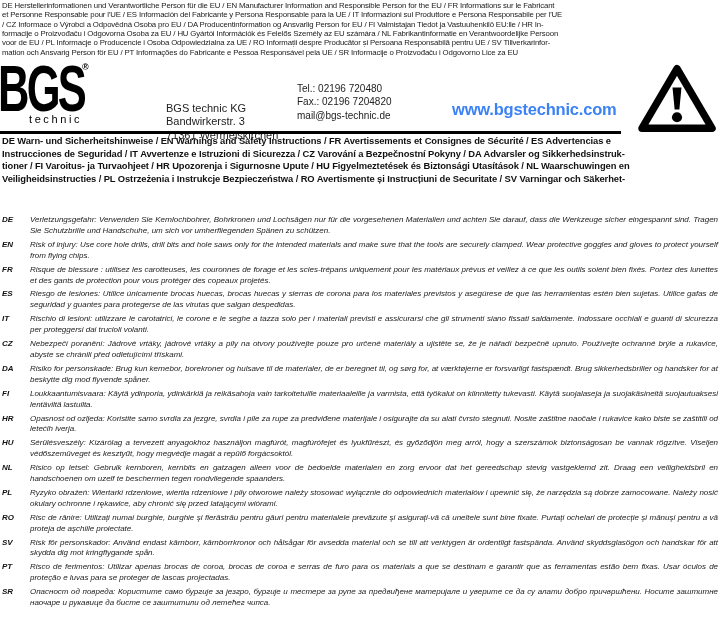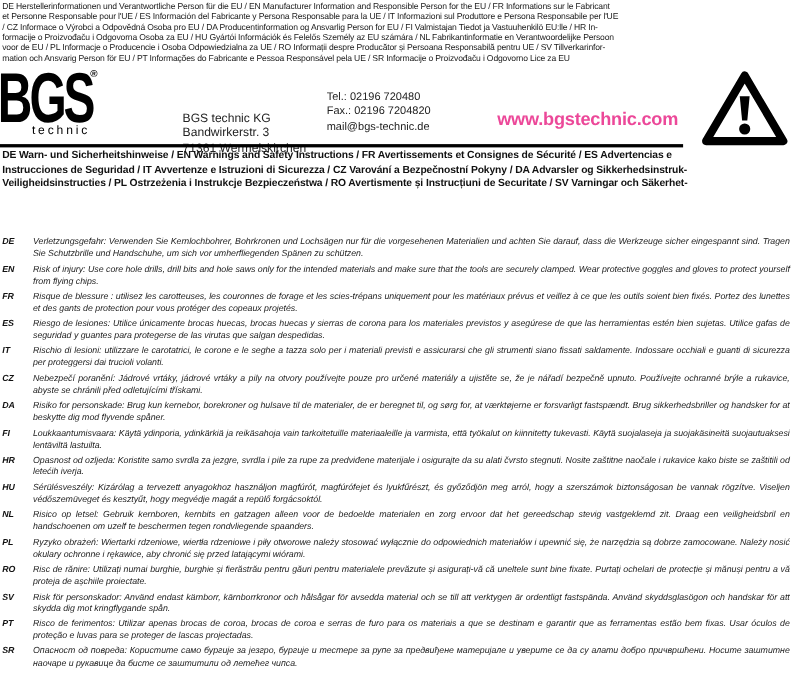--- a/index.html
+++ b/index.html
@@ -22,21 +22,21 @@
   }
   .logo-reg{position:absolute;left:84px;top:-1px;font-size:9px;font-weight:bold;color:#000;}
   .logo-technic{
     position:absolute;left:31px;top:50px;font-size:11px;font-weight:normal;
     letter-spacing:2.6px;color:#000;white-space:nowrap;
   }
   .addr-block{position:absolute;left:166px;top:82px;font-size:11px;line-height:13.4px;color:#222;margin-top:20px;}
   .contact-block{position:absolute;left:297px;top:82px;font-size:10px;line-height:13.4px;color:#222;}
   .website{
     position:absolute;left:452px;top:100px;font-size:16.5px;font-weight:bold;
-    letter-spacing:-0.2px;color:#ec4899;
+    letter-spacing:-0.2px;color:#3b82f6;
   }
   .warn-triangle{position:absolute;left:636px;top:63px;}
   .divider{position:absolute;left:0;top:131px;width:621px;height:2.6px;background:#000;}
   
   .warnings-header{position:absolute;left:2px;top:135px;width:716px;}
   .warnings-header .hdr-line{
     font-size:9.4px;font-weight:bold;line-height:12.7px;
     letter-spacing:-0.1px;white-space:nowrap;color:#111;
   }
   
@@ -97,20 +97,21 @@
 </div>
 
 <div class="divider"></div>
 
 <div class="warnings-header">
 
     <div class="hdr-line">DE Warn- und Sicherheitshinweise  /  EN Warnings and Safety Instructions  /  FR Avertissements et Consignes de Sécurité  /  ES Advertencias e</div>
 
     <div class="hdr-line">Instrucciones de Seguridad  /  IT Avvertenze e Istruzioni di Sicurezza  /  CZ Varování a Bezpečnostní Pokyny  /  DA Advarsler og Sikkerhedsinstruk-</div>
 
+    <div class="hdr-line">tioner  /  FI Varoitus- ja Turvaohjeet  /  HR Upozorenja i Sigurnosne Upute  /  HU Figyelmeztetések és Biztonsági Utasítások  /  NL Waarschuwingen en</div>
 
     <div class="hdr-line">Veiligheidsinstructies  /  PL Ostrzeżenia i Instrukcje Bezpieczeństwa  /  RO Avertismente și Instrucțiuni de Securitate  /  SV Varningar och Säkerhet-</div>
 
   </div>
 
 <div class="notes">
 
     <div class="note-row">
       <div class="note-code">DE</div>
       <div class="note-text">Verletzungsgefahr: Verwenden Sie Kernlochbohrer, Bohrkronen und Lochsägen nur für die vorgesehenen Materialien und achten Sie darauf, dass die Werkzeuge sicher eingespannt sind. Tragen Sie Schutzbrille und Handschuhe, um sich vor umherfliegenden Spänen zu schützen.</div>

